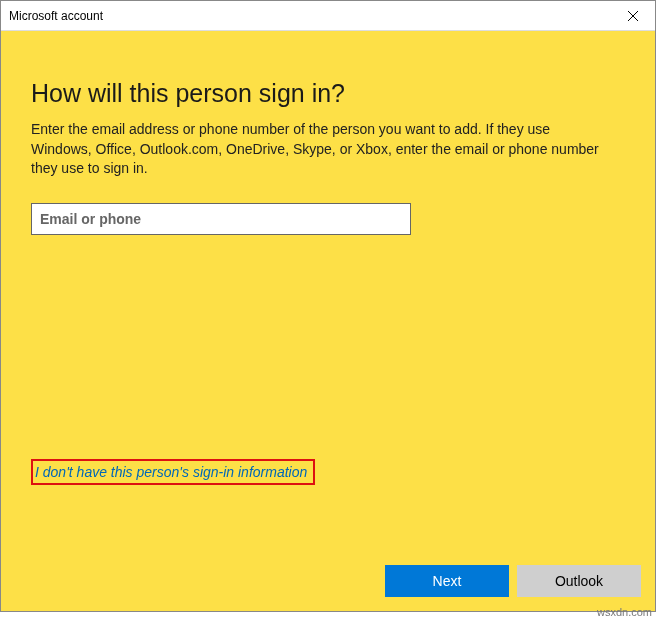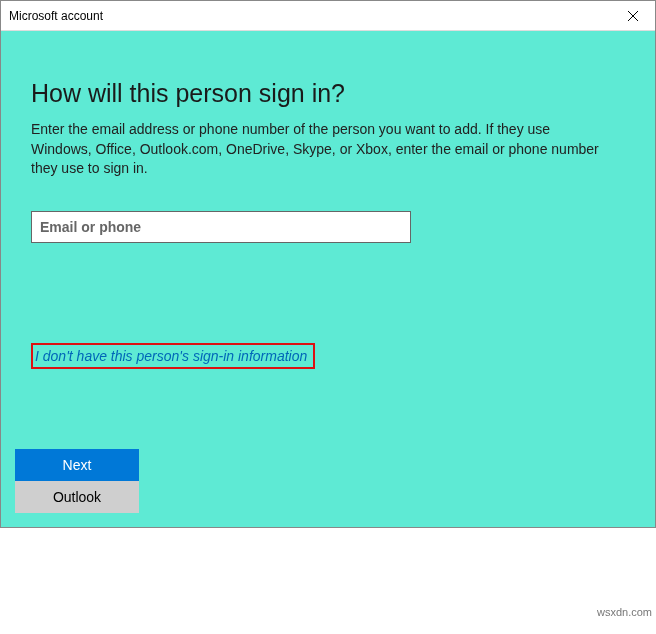--- a/index.html
+++ b/index.html
@@ -6,22 +6,22 @@
     body {
       font-family: "Segoe UI", Tahoma, sans-serif;
       background: #fff;
       width: 656px;
       height: 634px;
       position: relative;
     }
     .window {
       border: 1px solid #888;
       width: 656px;
-      height: 528px;
-      background: #5eead4;
+      height: 612px;
+      background: #fde047;
       display: flex;
       flex-direction: column;
     }
     .titlebar {
       background: #fff;
       height: 30px;
       display: flex;
       align-items: center;
       padding-left: 8px;
       font-size: 12px;
@@ -47,21 +47,21 @@
     .heading {
       font-size: 25px;
       font-weight: 400;
       color: #1a1a1a;
       margin-bottom: 12px;
     }
     .description {
       font-size: 14px;
       color: #222;
       line-height: 1.4;
-      margin-bottom: 32px;
+      margin-bottom: 24px;
       max-width: 570px;
     }
     .input-wrap {
       margin-bottom: 16px;
     }
     .text-input {
       width: 380px;
       height: 32px;
       border: 1px solid #666;
       padding: 0 8px;
@@ -86,22 +86,22 @@
       cursor: pointer;
       margin-bottom: 10px;
     }
     .link.highlighted {
       border: 2px solid #d11;
       padding: 3px 6px 3px 2px;
     }
     .footer {
       display: flex;
       justify-content: flex-end;
+      gap: 8px;
       padding: 12px 14px 14px 14px;
-      flex-direction: column;
     }
     .btn {
       width: 124px;
       height: 32px;
       border: none;
       font-size: 14px;
       font-family: inherit;
       cursor: pointer;
     }
     .btn-primary {

